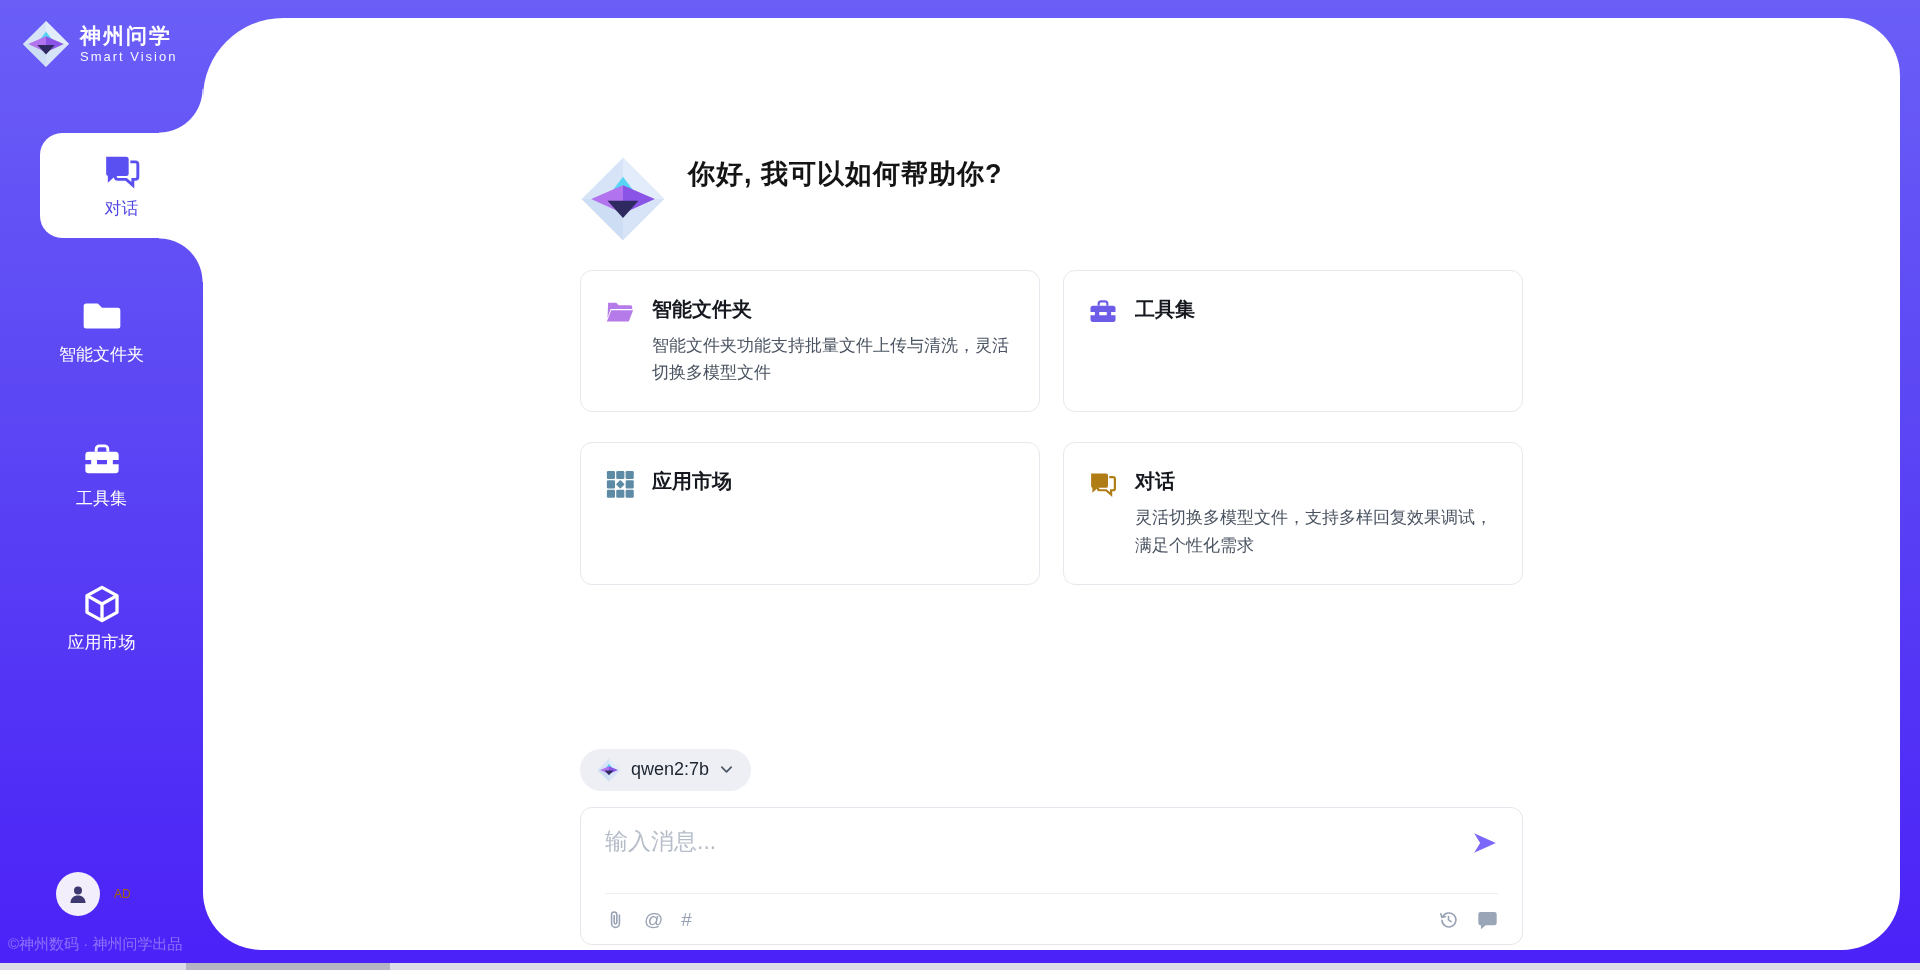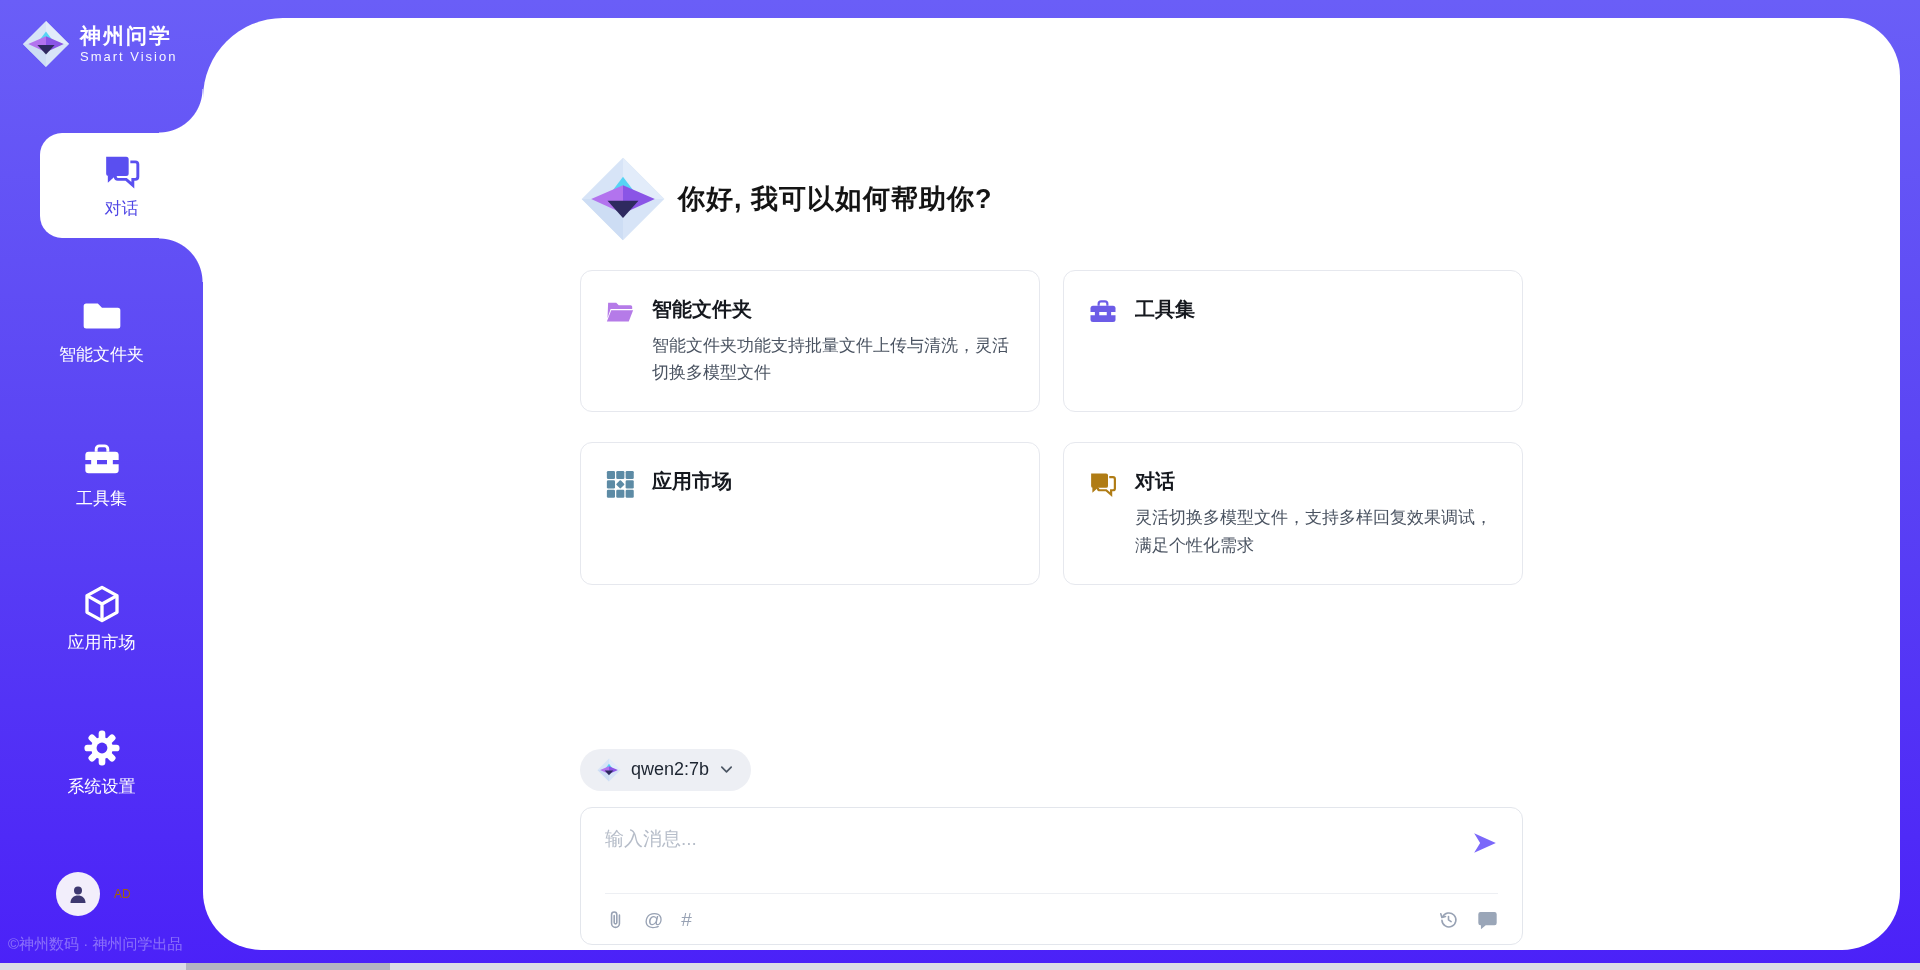--- a/index.html
+++ b/index.html
@@ -35,41 +35,41 @@
   .user-row { position:absolute; left:56px; top:872px; display:flex; align-items:center; gap:14px; cursor:pointer; }
   .avatar { width:44px; height:44px; border-radius:50%; background:#f2eefb; display:flex; align-items:center; justify-content:center; }
   .user-name { font-size:12px; color:#a16207; }
   .side-footer { position:absolute; left:8px; bottom:16px; font-size:15px; color:rgba(255,255,255,.35); white-space:nowrap; }
 
   
   .panel { position:absolute; left:203px; top:18px; right:20px; bottom:20px; background:#fff;
     border-radius:80px 58px 58px 58px; }
   .center-col { width:943px; margin:0 auto; }
 
-  .greeting { display:flex; align-items:center; gap:12px; margin-top:138px; }
+  .greeting { display:flex; align-items:flex-start; gap:22px; margin-top:138px; }
   .greeting-logo { width:86px; height:86px; }
   .greeting h1 { font-size:27px; font-weight:bold; color:#141414; letter-spacing:1px; }
 
   .cards { margin-top:28px; display:grid; grid-template-columns:1fr 1fr; gap:30px 23px; }
   .card { border:1px solid #e6e8ee; border-radius:12px; min-height:120px; padding:25px 24px;
     display:flex; align-items:flex-start; gap:17px; cursor:pointer; background:#fff; }
   .card-icon { width:30px; height:30px; flex:none; margin-top:1px; }
   .card-icon svg { width:30px; height:30px; }
   .c-folder { color:#b57be8; } .c-toolbox { color:#6c5ce7; } .c-grid { color:#5d8ba5; } .c-chat { color:#b07c15; }
   .card-title { font-size:20px; font-weight:bold; color:#15181e; }
   .card-desc { font-size:17px; color:#4a5361; line-height:1.6; margin-top:9px; max-width:410px; }
 
   .model-pill { margin-top:164px; display:inline-flex; align-items:center; gap:10px; height:42px;
     padding:6px 17px; background:#edeff4; border-radius:21px; cursor:pointer; }
   .model-pill .mini-logo { width:24px; height:24px; }
   .model-name { font-size:18px; color:#1c2430; }
 
   .composer { position:relative; margin-top:16px; height:138px; border:1px solid #e3e6ec; border-radius:12px;
     display:flex; flex-direction:column; padding:18px 24px 10px; background:#fff; }
-  .composer textarea { border:none; outline:none; resize:none; flex:1; font-size:19px; color:#333;
+  .composer textarea { border:none; outline:none; resize:none; flex:1; font-size:23px; color:#333;
     font-family:"Liberation Sans","DejaVu Sans",sans-serif; width:calc(100% - 60px); background:transparent; }
   .composer textarea::placeholder { color:#b6bdc9; }
   .send-btn { position:absolute; top:22px; right:24px; width:26px; height:26px; cursor:pointer; background:none; border:none; }
   .composer-divider { border:none; border-top:1px solid #edeff3; }
   .composer-tools { display:flex; justify-content:space-between; align-items:center; padding-top:11px; height:40px; }
   .tool-group { display:flex; align-items:center; gap:18px; color:#98a2b4; }
   .tool-icon { width:21px; height:21px; color:#98a2b4; cursor:pointer; display:flex; align-items:center; justify-content:center; }
   .tool-icon svg { width:21px; height:21px; }
   .glyph-icon { font-size:19px; line-height:1; color:#98a2b4; cursor:pointer; }
 
@@ -189,28 +189,20 @@
 
   <div class="nav-item" style="top:584px">
     <span class="nav-icon">
         <svg>
           <use href="#i-cube"></use>
         </svg>
       </span>
     <span class="nav-label">应用市场</span>
   </div>
 
-  <div class="nav-item" style="top:728px">
-    <span class="nav-icon">
-        <svg>
-          <use href="#i-gear"></use>
-        </svg>
-      </span>
-    <span class="nav-label">系统设置</span>
-  </div>
 
   <div class="user-row">
     <span class="avatar">
       <svg width="24" height="24">
           <use href="#i-person"></use>
         </svg>
     </span>
     <span class="user-name">AD</span>
   </div>
 

